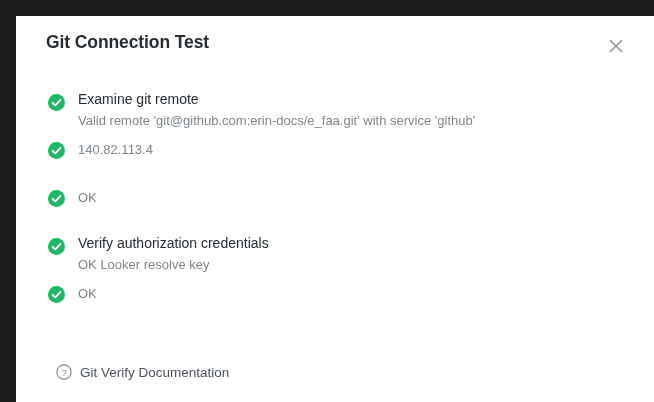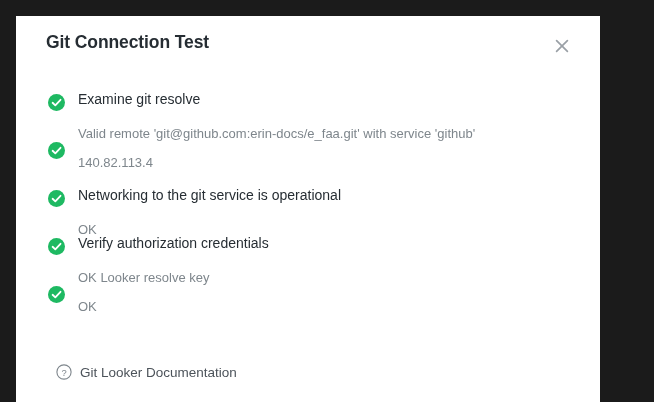--- a/index.html
+++ b/index.html
@@ -25,21 +25,21 @@
     box-sizing: border-box;
     border: 8px solid #1b1b1b;
     background: #1b1b1b;
   }
 
   
   #dialog {
     position: absolute;
     left: 8px;
     top: 8px;
-    width: 584px;
+    width: 638px;
     height: 386px;
     box-sizing: border-box;
     background: #ffffff;
   }
 
   
   .dialog-header {
     position: relative;
     height: 56px;
   }
@@ -101,21 +101,21 @@
     font-size: 14px;
     line-height: 19px;
     color: #262d33;
     white-space: nowrap;
   }
   .check-detail {
     font-size: 13px;
     line-height: 19px;
     color: #7e868c;
     white-space: nowrap;
-    margin-top: 15px;
+    margin-top: 2px;
   }
 
   
   .dialog-footer {
     position: absolute;
     left: 0;
     bottom: 22px;
     padding-left: 40px;
     display: flex;
     align-items: center;
@@ -158,21 +158,21 @@
     <ul class="check-list">
 
       <li class="check-item">
         <span class="check-icon">
           <svg width="17" height="17" viewBox="0 0 20 20" aria-hidden="true">
             <circle cx="10" cy="10" r="10" fill="#1eb962"></circle>
             <path d="M5.4 10.3 L8.6 13.4 L14.7 6.8" stroke="#ffffff" stroke-width="2.1" fill="none" stroke-linecap="round" stroke-linejoin="round"></path>
           </svg>
         </span>
         <div class="check-texts">
-          <div class="check-title">Examine git resolve</div>
+          <div class="check-title">Examine git remote</div>
           <div class="check-detail">Valid remote 'git@github.com:erin-docs/e_faa.git' with service 'github'</div>
         </div>
       </li>
 
       <li class="check-item">
         <span class="check-icon">
           <svg width="17" height="17" viewBox="0 0 20 20" aria-hidden="true">
             <circle cx="10" cy="10" r="10" fill="#1eb962"></circle>
             <path d="M5.4 10.3 L8.6 13.4 L14.7 6.8" stroke="#ffffff" stroke-width="2.1" fill="none" stroke-linecap="round" stroke-linejoin="round"></path>
           </svg>
@@ -183,21 +183,20 @@
       </li>
 
       <li class="check-item">
         <span class="check-icon">
           <svg width="17" height="17" viewBox="0 0 20 20" aria-hidden="true">
             <circle cx="10" cy="10" r="10" fill="#1eb962"></circle>
             <path d="M5.4 10.3 L8.6 13.4 L14.7 6.8" stroke="#ffffff" stroke-width="2.1" fill="none" stroke-linecap="round" stroke-linejoin="round"></path>
           </svg>
         </span>
         <div class="check-texts">
-          <div class="check-title">Networking to the git service is operational</div>
           <div class="check-detail">OK</div>
         </div>
       </li>
 
       <li class="check-item">
         <span class="check-icon">
           <svg width="17" height="17" viewBox="0 0 20 20" aria-hidden="true">
             <circle cx="10" cy="10" r="10" fill="#1eb962"></circle>
             <path d="M5.4 10.3 L8.6 13.4 L14.7 6.8" stroke="#ffffff" stroke-width="2.1" fill="none" stroke-linecap="round" stroke-linejoin="round"></path>
           </svg>
@@ -222,17 +221,17 @@
 
     </ul>
 
     <div class="dialog-footer">
       <span class="help-icon">
         <svg width="16" height="16" viewBox="0 0 16 16" aria-hidden="true">
           <circle cx="8" cy="8" r="7.1" fill="none" stroke="#7e868c" stroke-width="1.1"></circle>
           <text x="8" y="11.6" text-anchor="middle" font-size="9.4" font-family="Liberation Sans, sans-serif" fill="#7e868c">?</text>
         </svg>
       </span>
-      <a class="doc-link" href="#">Git Looker Documentation</a>
+      <a class="doc-link" href="#">Git Verify Documentation</a>
     </div>
 
   </div>
 </div>
 
 </body></html>

